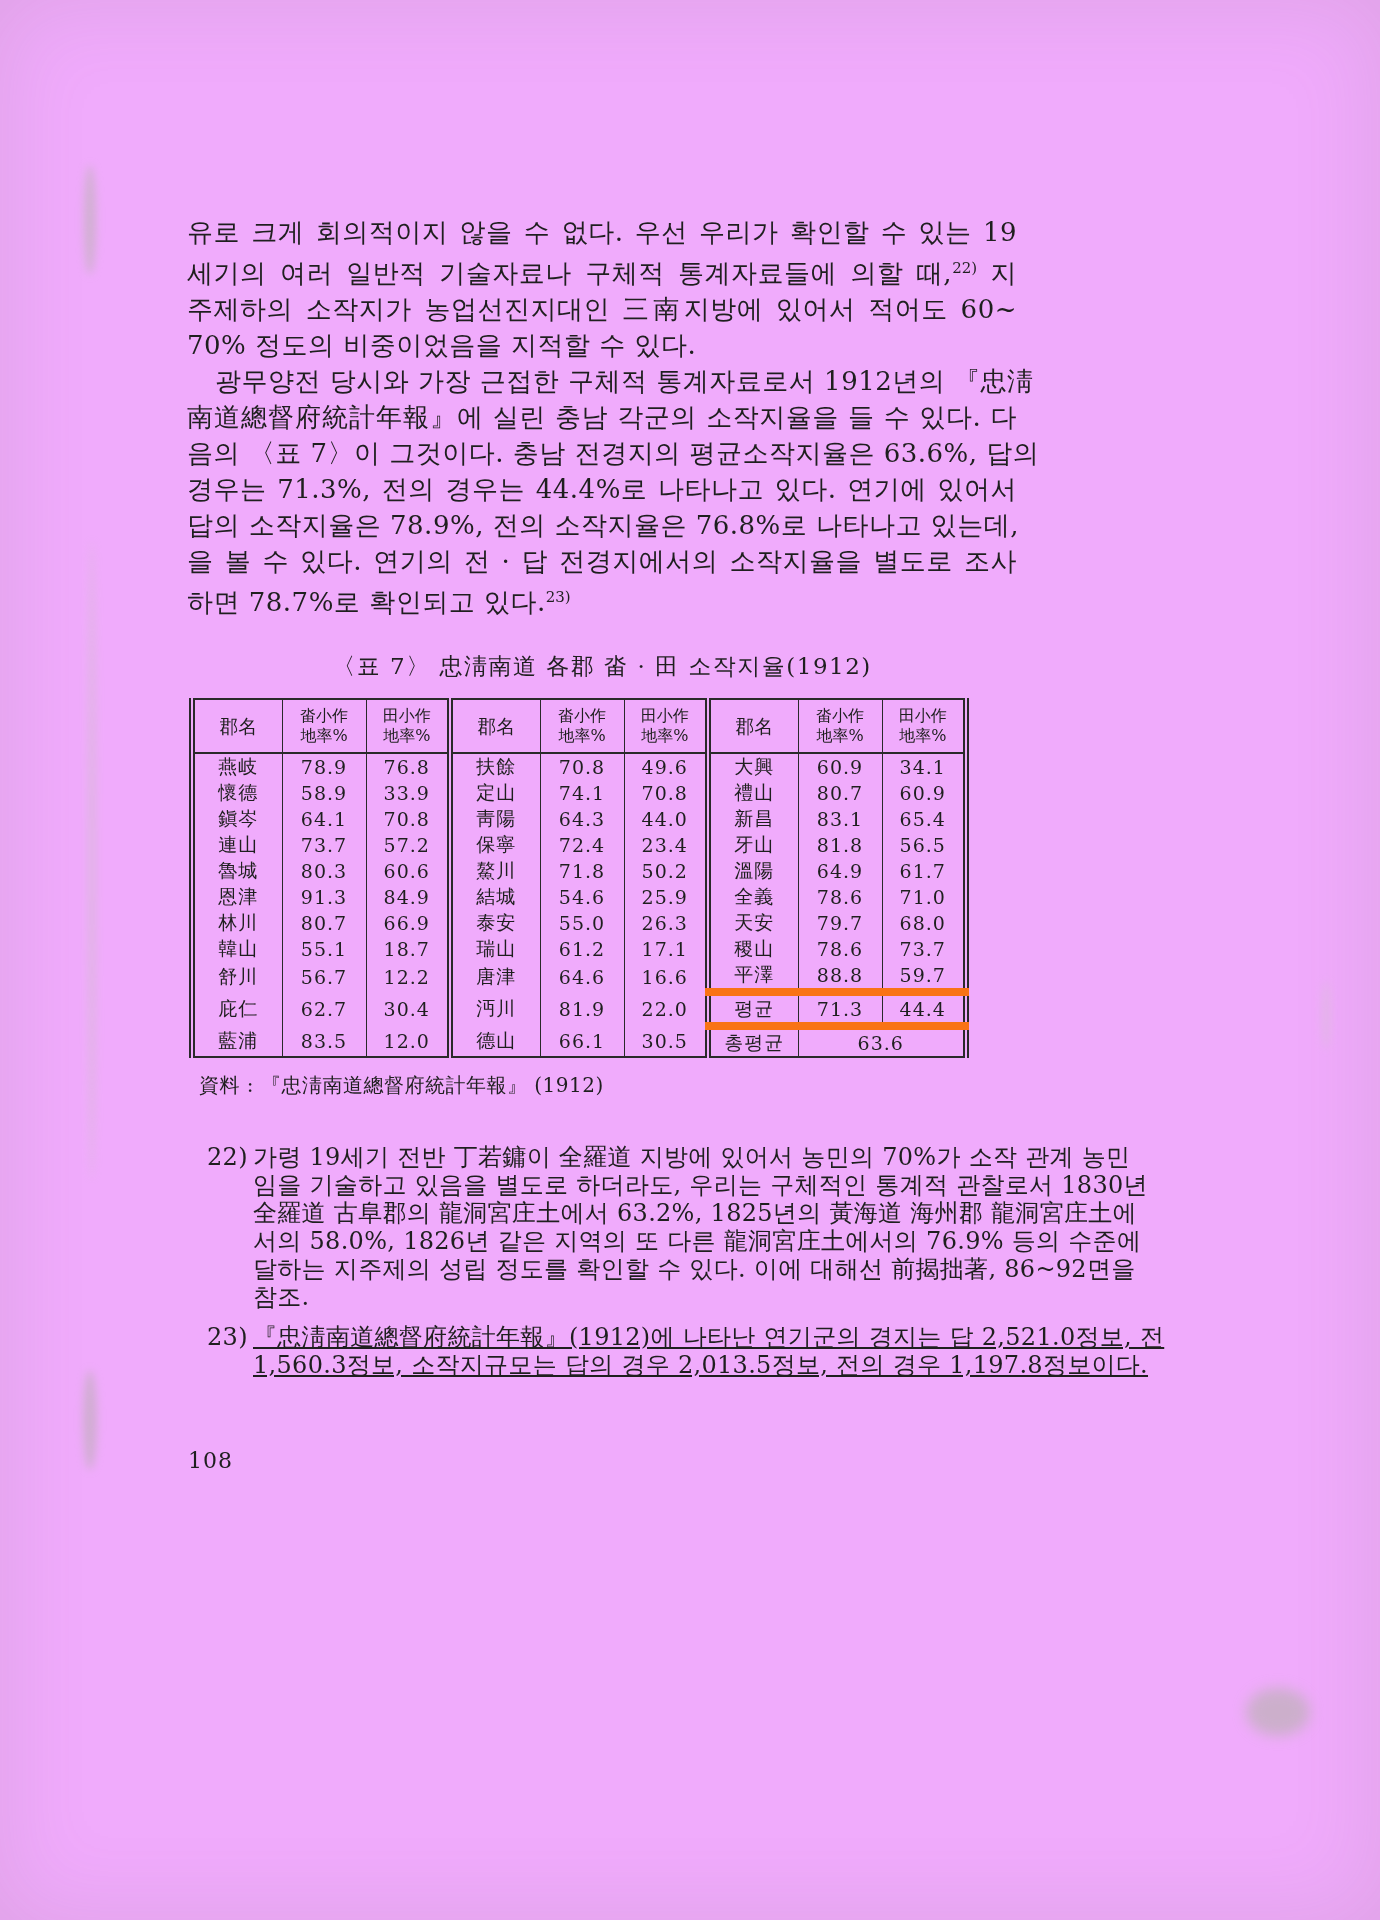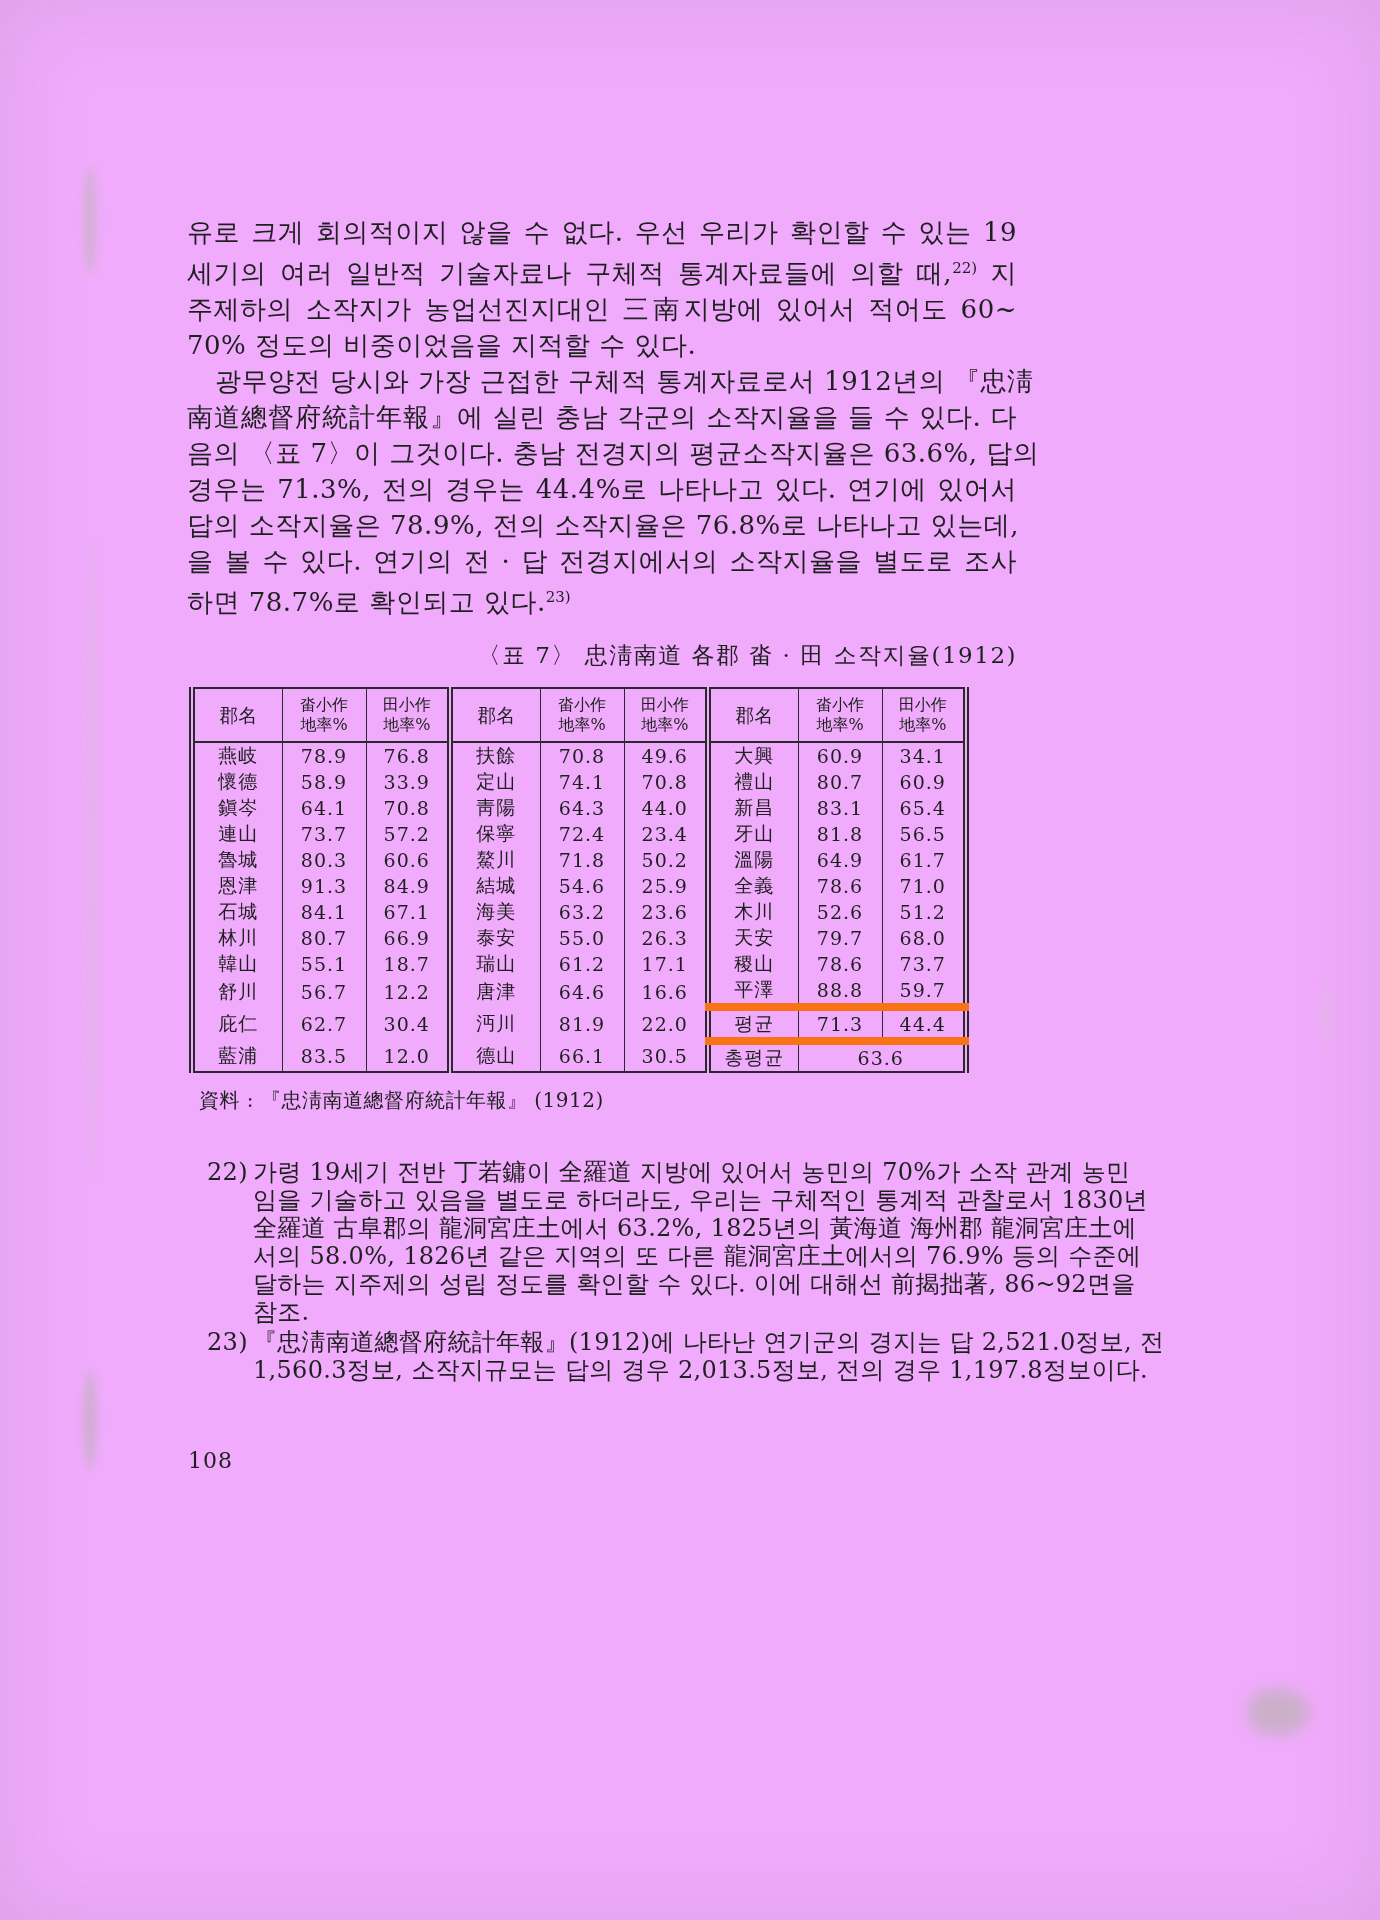--- a/index.html
+++ b/index.html
@@ -26,21 +26,21 @@
 
   
   .line{
     font-size:26px;line-height:36px;letter-spacing:.5px;
     text-align:justify;text-align-last:justify;white-space:nowrap;
   }
   .line.end{text-align-last:left;}
   .line.indent{text-indent:28px;}
   .sup{font-size:15px;vertical-align:9px;letter-spacing:0;}
 
-  .tbl-title{margin-top:20px;text-align:right;font-size:23px;letter-spacing:1.5px;}
+  .tbl-title{margin-top:31px;text-align:center;font-size:23px;letter-spacing:1.5px;}
 
   table.tbl7{
     border-collapse:collapse;table-layout:fixed;width:778px;
     margin:16px 0 0 2px;
     border-top:2px solid #2a2a2a;border-bottom:2px solid #2a2a2a;
     border-left:6px double #2a2a2a;border-right:6px double #2a2a2a;
   }
   .tbl7 th,.tbl7 td{
     border-left:1px solid #2a2a2a;
     padding:0;text-align:center;font-weight:normal;overflow:hidden;
@@ -48,21 +48,21 @@
   .tbl7 .gs{border-left:6px double #2a2a2a;}
   .tbl7 th{border-bottom:2px solid #2a2a2a;height:52px;font-size:16px;line-height:20px;}
   .tbl7 th.cn{font-size:19px;}
   .tbl7 td{height:26px;font-size:19px;letter-spacing:1px;}
   .tbl7 .tl{border-top:8px solid #f97316;}
 
   .source{margin-top:14px;padding-left:12px;font-size:20px;letter-spacing:.5px;}
 
   .footnotes{margin:44px 0 0 20px;width:808px;}
   .fn{padding-left:46px;}
-  .fn + .fn{margin-top:2px;}
+  .fn + .fn{margin-top:12px;text-decoration:underline;}
   .fn-line{
     font-size:24px;line-height:28px;letter-spacing:.3px;
     text-align:justify;text-align-last:justify;white-space:nowrap;
   }
   .fn-line.end{text-align-last:left;}
   .fn-num{display:inline-block;width:46px;margin-left:-46px;text-align:left;}
 
   .pageno{position:absolute;left:188px;top:1448px;font-size:22px;letter-spacing:1px;}
 </style>
 </head>
@@ -197,31 +197,20 @@
         <tr>
           <td class="n">恩津</td>
             <td class="v">91.3</td>
             <td class="v">84.9</td>
           <td class="n gs">結城</td>
             <td class="v">54.6</td>
             <td class="v">25.9</td>
           <td class="n gs">全義</td>
             <td class="v">78.6</td>
             <td class="v">71.0</td>
-        </tr>
-        <tr>
-          <td class="n">石城</td>
-            <td class="v">84.1</td>
-            <td class="v">67.1</td>
-          <td class="n gs">海美</td>
-            <td class="v">63.2</td>
-            <td class="v">23.6</td>
-          <td class="n gs">木川</td>
-            <td class="v">52.6</td>
-            <td class="v">51.2</td>
         </tr>
         <tr>
           <td class="n">林川</td>
             <td class="v">80.7</td>
             <td class="v">66.9</td>
           <td class="n gs">泰安</td>
             <td class="v">55.0</td>
             <td class="v">26.3</td>
           <td class="n gs">天安</td>
             <td class="v">79.7</td>

